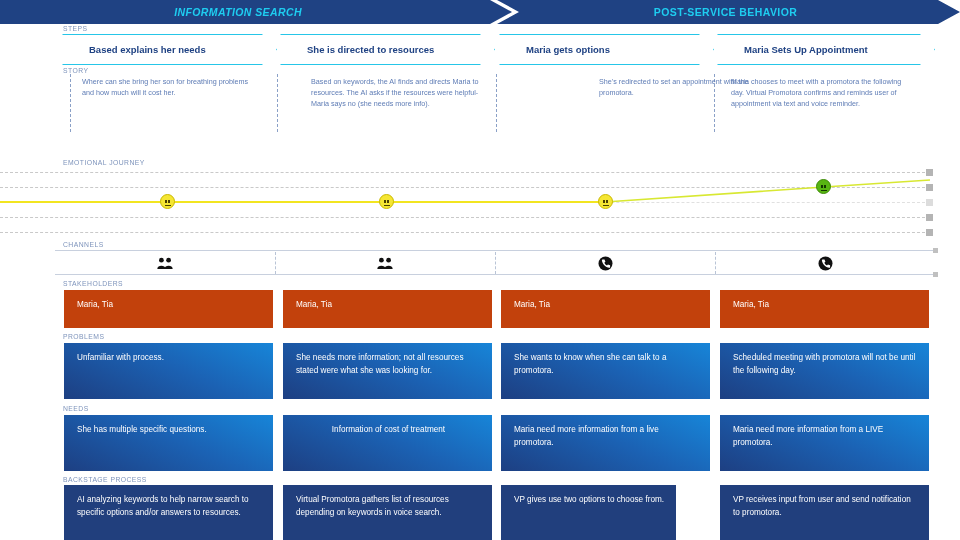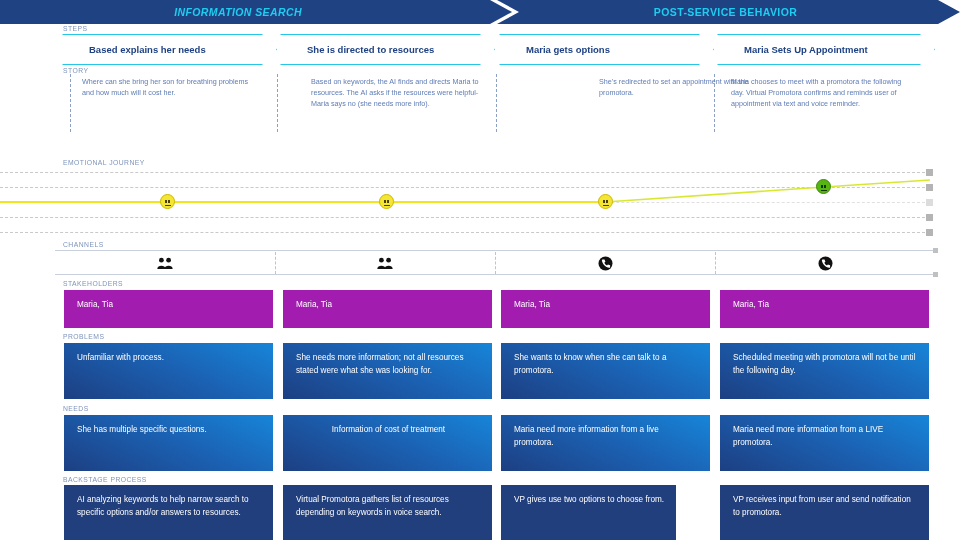--- a/index.html
+++ b/index.html
@@ -169,21 +169,21 @@
 
   
   .card {
     position: absolute;
     box-sizing: border-box;
     padding: 9px 11px 0 13px;
     color: #ffffff;
     font-size: 8.2px;
     line-height: 1.55;
   }
-  .card.solid { background: #a21caf; }
+  .card.solid { background: #c2410c; }
   .card.grad {
     background: linear-gradient(205deg, #1785d8 0%, #1b62b4 45%, #1d3f82 100%);
   }
   .card.flat-navy { background: #213f7d; }
 </style>
 </head>
 <body>
 
 <div class="phase-bar">
   <div class="phase phase-1">

